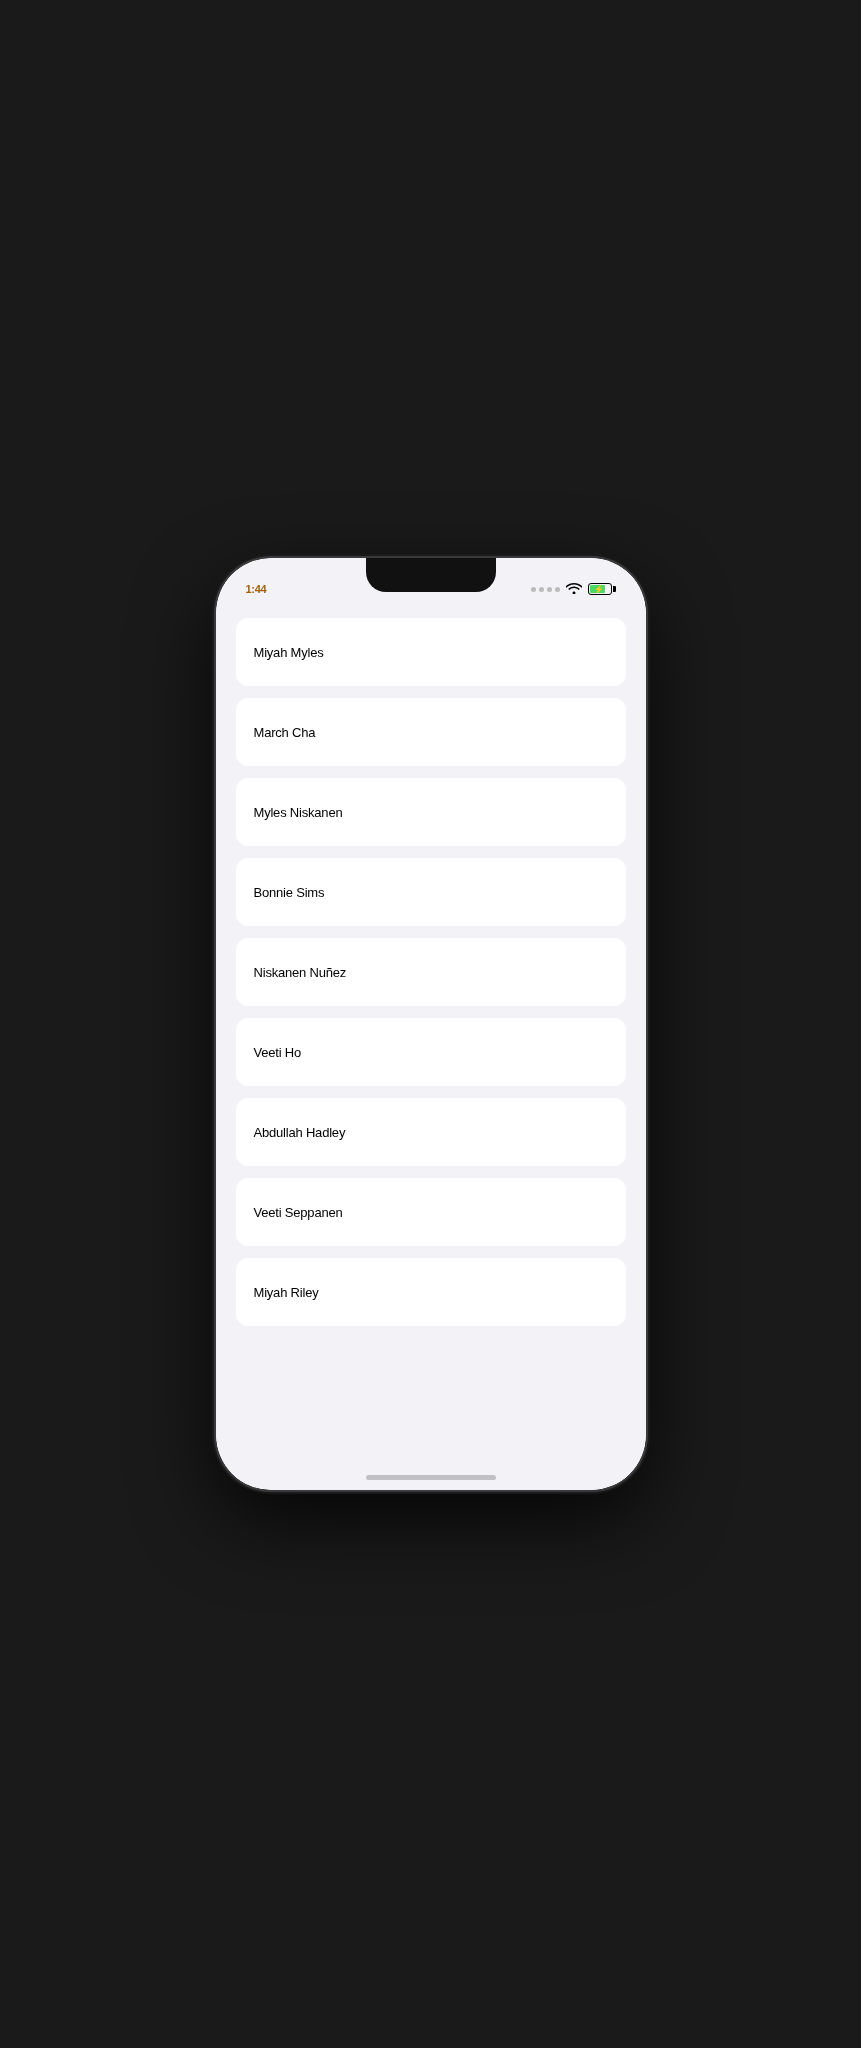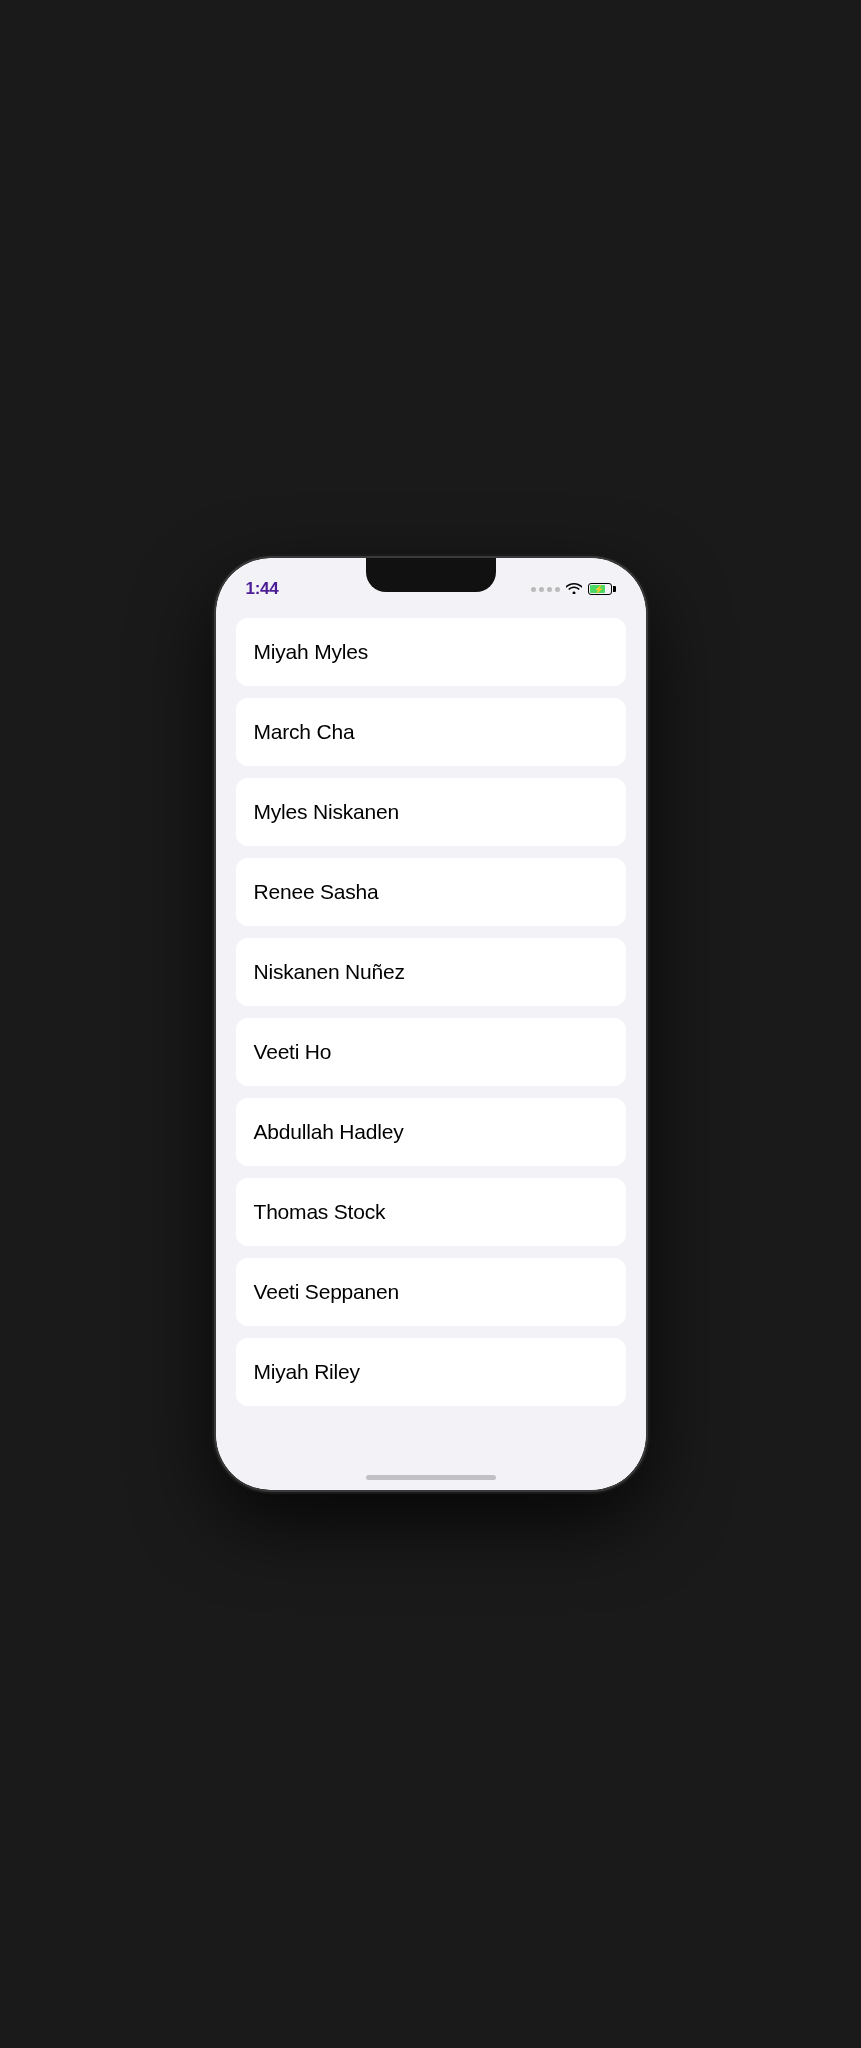--- a/index.html
+++ b/index.html
@@ -43,23 +43,23 @@
       height: 50px;
       background: #f2f2f7;
       display: flex;
       align-items: center;
       justify-content: space-between;
       padding: 12px 30px 0;
       position: relative;
     }
 
     .status-time {
-      font-size: 17px;
+      font-size: 11px;
       font-weight: 600;
-      color: #4c1d95;
+      color: #a16207;
       letter-spacing: -0.3px;
     }
 
     .notch {
       position: absolute;
       top: 0;
       left: 50%;
       transform: translateX(-50%);
       width: 130px;
       height: 34px;
@@ -150,21 +150,21 @@
     .list-item {
       background: #ffffff;
       border-radius: 12px;
       padding: 20px 18px;
       min-height: 68px;
       display: flex;
       align-items: center;
     }
 
     .list-item-text {
-      font-size: 21px;
+      font-size: 13px;
       font-weight: 400;
       color: #000;
       letter-spacing: -0.2px;
     }
 
     
     .home-indicator {
       position: absolute;
       bottom: 10px;
       left: 50%;
@@ -214,33 +214,30 @@
       <div class="list-item">
             <span class="list-item-text">Miyah Myles</span>
           </div>
           <div class="list-item">
             <span class="list-item-text">March Cha</span>
           </div>
           <div class="list-item">
             <span class="list-item-text">Myles Niskanen</span>
           </div>
           <div class="list-item">
-            <span class="list-item-text">Renee Sasha</span>
+            <span class="list-item-text">Bonnie Sims</span>
           </div>
           <div class="list-item">
             <span class="list-item-text">Niskanen Nuñez</span>
           </div>
           <div class="list-item">
             <span class="list-item-text">Veeti Ho</span>
           </div>
           <div class="list-item">
             <span class="list-item-text">Abdullah Hadley</span>
-          </div>
-          <div class="list-item">
-            <span class="list-item-text">Thomas Stock</span>
           </div>
           <div class="list-item">
             <span class="list-item-text">Veeti Seppanen</span>
           </div>
           <div class="list-item">
             <span class="list-item-text">Miyah Riley</span>
           </div>
         </div>
     </div>
 

